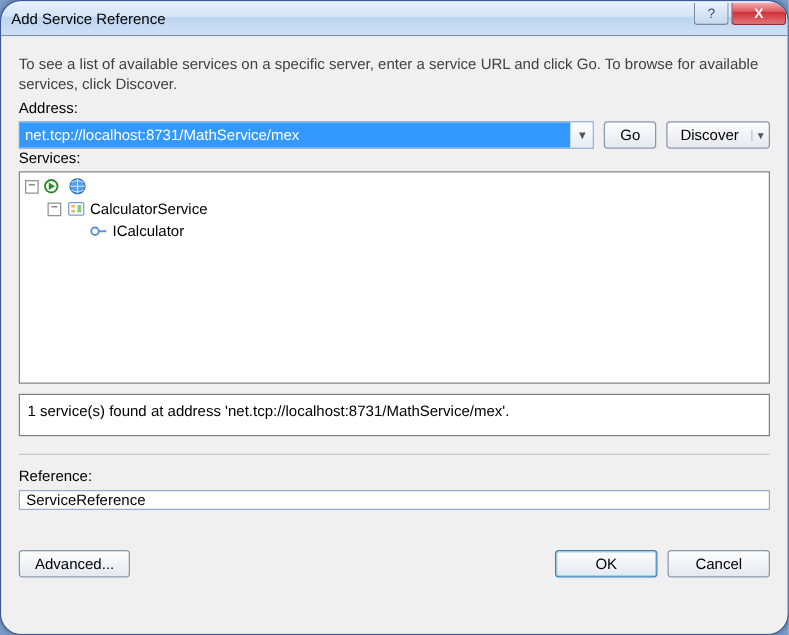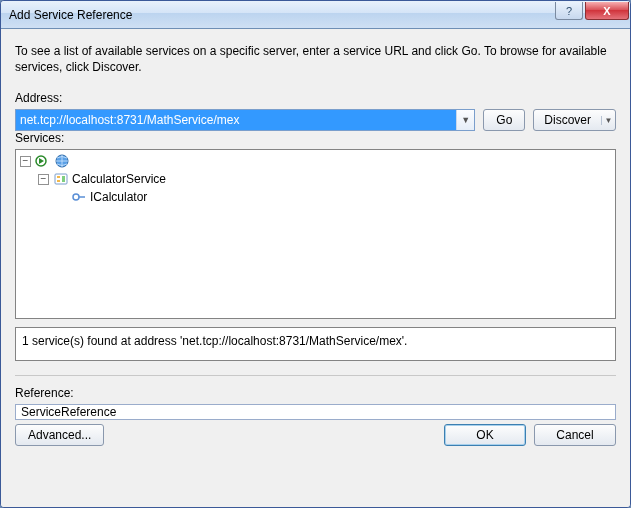--- a/index.html
+++ b/index.html
@@ -10,21 +10,21 @@
     background: #7a9ecc;
     width: 631px;
     height: 508px;
     overflow: hidden;
   }
   .window {
     width: 631px;
     height: 508px;
     background: #f0f0f0;
     border: 1px solid #3b5998;
-    border-radius: 4px;
+    border-radius: 17px;
     overflow: hidden;
     box-shadow: 0 0 6px rgba(0,0,0,0.4);
   }
   .titlebar {
     height: 28px;
     background: linear-gradient(to bottom, #e8f1fb 0%, #d4e4f7 45%, #bcd4ef 46%, #cfe0f4 100%);
     border-bottom: 1px solid #6f8fb5;
     display: flex;
     align-items: center;
     padding: 0 0 0 8px;
@@ -48,21 +48,21 @@
     background: linear-gradient(to bottom,#f7aeb0,#d9545b 45%,#cf3038 46%,#e4727a);
     border-color:#8a2f33;
     color:#fff; font-weight:bold;
   }
   .client {
     padding: 14px 14px 14px 14px;
     background: #f0f0f0;
     height: calc(100% - 28px);
     display:flex; flex-direction:column;
   }
-  .intro { color:#000000; line-height:1.35; margin-bottom: 16px; }
+  .intro { color:#404040; line-height:1.35; margin-bottom: 4px; }
   .lbl { color:#000; margin-bottom: 4px; }
   .address-row { display:flex; gap:8px; align-items:center; margin-bottom:0;}
   .combo {
     flex:1;
     display:flex;
     border:1px solid #7a9ecc;
     background:#fff;
     height:22px;
   }
   .combo input {
@@ -130,21 +130,21 @@
   .ns-input {
     width:100%;
     height:16px;
     border:1px solid #9aaccb;
     padding:2px 5px;
     font:inherit;
     background:#fff;
     color:#000;
   }
   .footer {
-    margin-top:4px;
+    margin-top:32px;
     display:flex;
     align-items:center;
   }
   .footer .spacer { flex:1; }
   .btn.wide { min-width:82px; }
   .btn.default {
     border:1px solid #3c7fb1;
     box-shadow: inset 0 0 0 1px #a6d0ec;
   }
   svg { display:block; }

